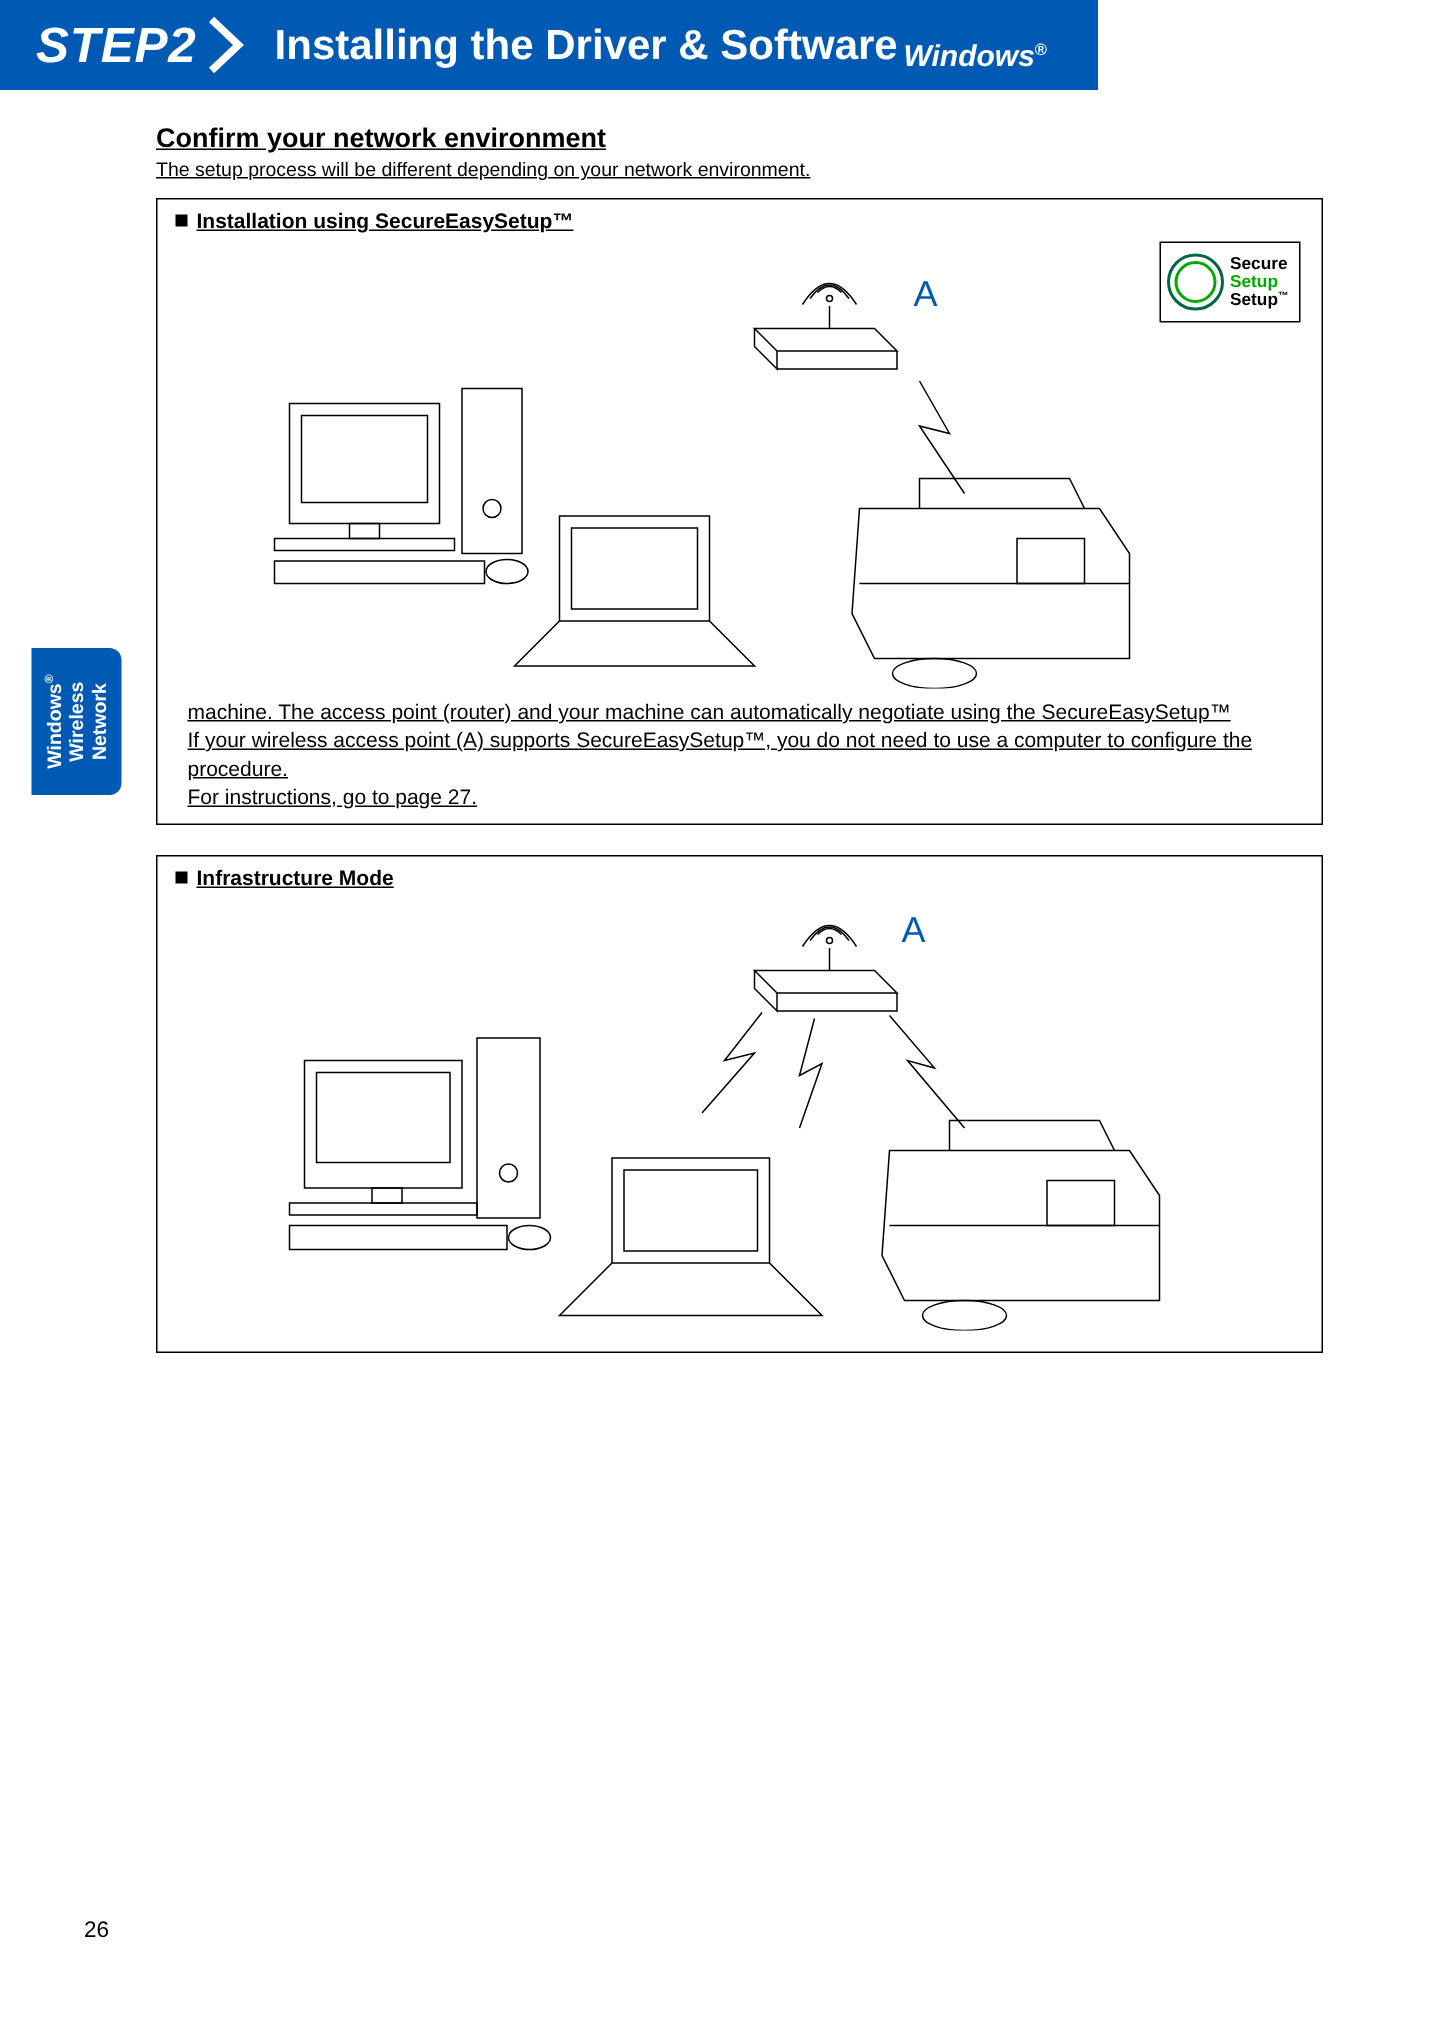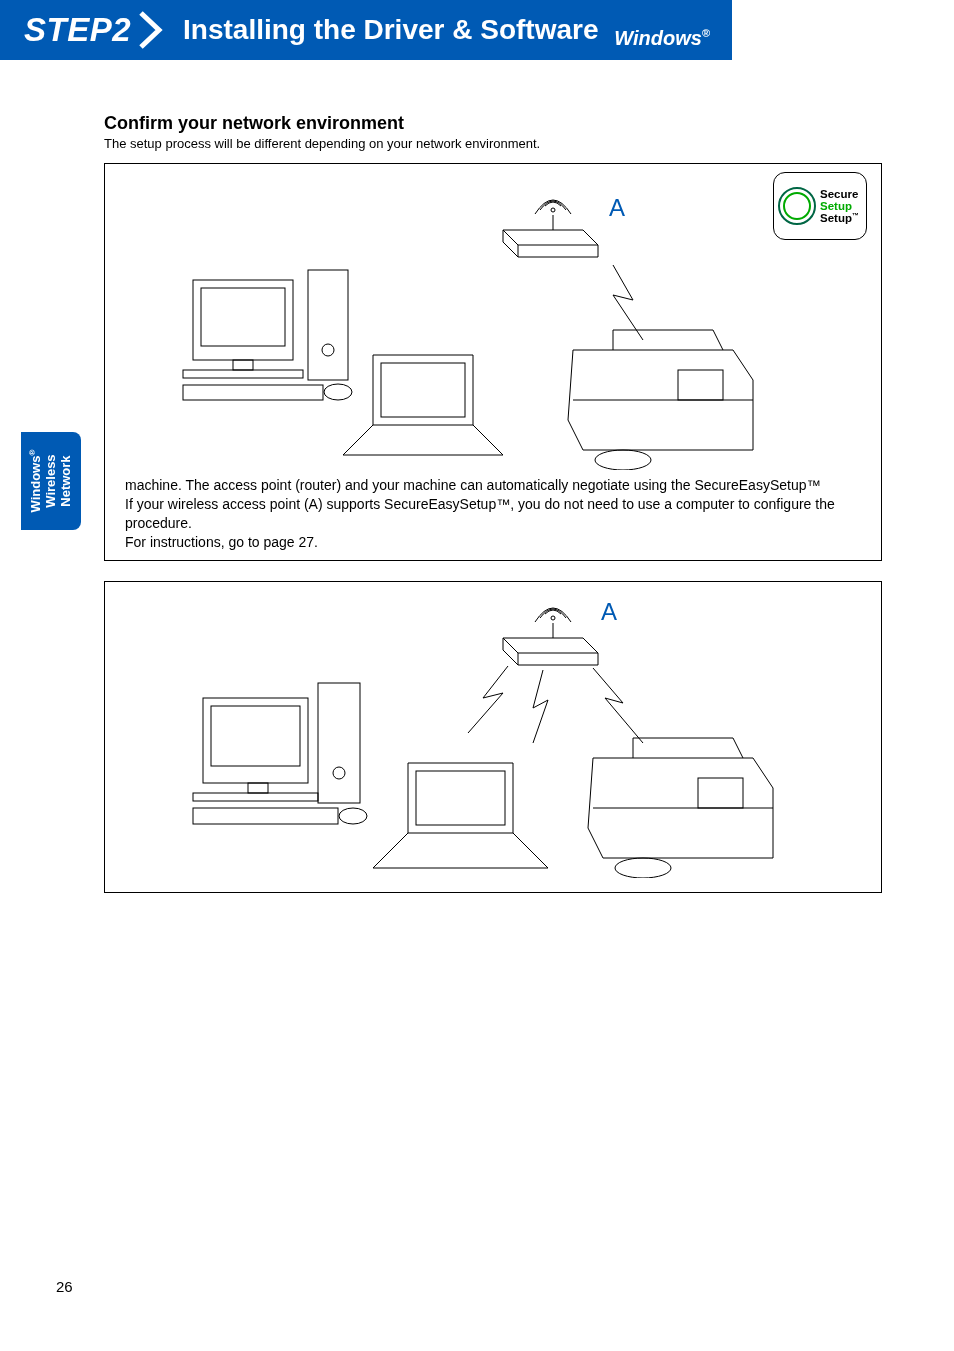--- a/index.html
+++ b/index.html
@@ -33,30 +33,31 @@
   }
   .chevron svg { display:block; }
   .header-title {
     color: #fff;
     font-size: 28px;
     font-weight: 700;
     margin-left: 14px;
   }
   .header-os {
     position: absolute;
-    right: 22px;
+    right: 34px;
     bottom: 10px;
     color: #fff;
     font-size: 20px;
     font-weight: 700;
     font-style: italic;
   }
   .header-os sup { font-size: 11px; vertical-align: super; font-style: normal;}
   .content {
-    padding: 53px 72px 0 104px;
+    padding: 22px 72px 0 104px;
+    text-decoration: underline;
   }
   .sec-heading {
     font-size: 18px;
     font-weight: 700;
     color: #000;
     margin-bottom: 2px;
   }
   .sec-sub {
     font-size: 13px;
     color: #000000;
@@ -94,23 +95,23 @@
     color: #005ab4;
     font-size: 24px;
     font-weight: 400;
     font-family: Arial, sans-serif;
   }
   .label-a.a1 { left: 496px; top: 24px; }
   .label-a.a2 { left: 488px; top: 10px; }
   .ses-logo {
     position: absolute;
     right: 6px; top: 2px;
-    width: 94px; height: 68px;
+    width: 94px; height: 54px;
     border: 1.5px solid #000;
-    border-radius: 12px;
+    border-radius: 0;
     background:#fff;
     display:flex;
     align-items:center;
     padding: 4px;
     gap:4px;
   }
   .ses-logo .dot {
     width: 38px; height: 38px;
     border: 2px solid #064;
     border-radius: 50%;
@@ -185,20 +186,24 @@
     <span>Wireless</span><br>
     <span>Network</span>
   </div>
 </div>
 
 <div class="content">
   <div class="sec-heading">Confirm your network environment</div>
   <div class="sec-sub">The setup process will be different depending on your network environment.</div>
 
   <div class="box">
+    <div class="box-title-row">
+      <span class="sq-bullet"></span>
+      <span class="box-title">Installation using SecureEasySetup™</span>
+    </div>
     <div class="diagram diag1">
 
       <div class="ses-logo">
         <div class="dot"></div>
         <div class="ses-text">
           <div class="s1">Secure</div>
           <div class="s2">Setup</div>
           <div><span class="s3">Setup</span><span class="ses-tm">™</span></div>
         </div>
       </div>
@@ -249,20 +254,24 @@
     </div>
     <div class="box-body">
       <div>machine. The access point (router) and your machine can automatically negotiate using the SecureEasySetup™</div>
       <div>If your wireless access point (A) supports SecureEasySetup™, you do not need to use a computer to configure the</div>
       <div>procedure.</div>
       <div>For instructions, go to page 27.</div>
     </div>
   </div>
 
   <div class="box">
+    <div class="box-title-row">
+      <span class="sq-bullet"></span>
+      <span class="box-title">Infrastructure Mode</span>
+    </div>
     <div class="diagram diag2">
       <div class="label-a a2">A</div>
       <svg class="art" width="760" height="290">
 
         <g class="stroke">
           <path d="M390 50 L470 50 L485 65 L405 65 Z"></path>
           <path d="M390 50 L390 62 L405 77 L405 65"></path>
           <path d="M405 77 L485 77 L485 65"></path>
           <circle cx="440" cy="30" r="2"></circle>
           <path d="M432 26 Q440 18 448 26"></path>

